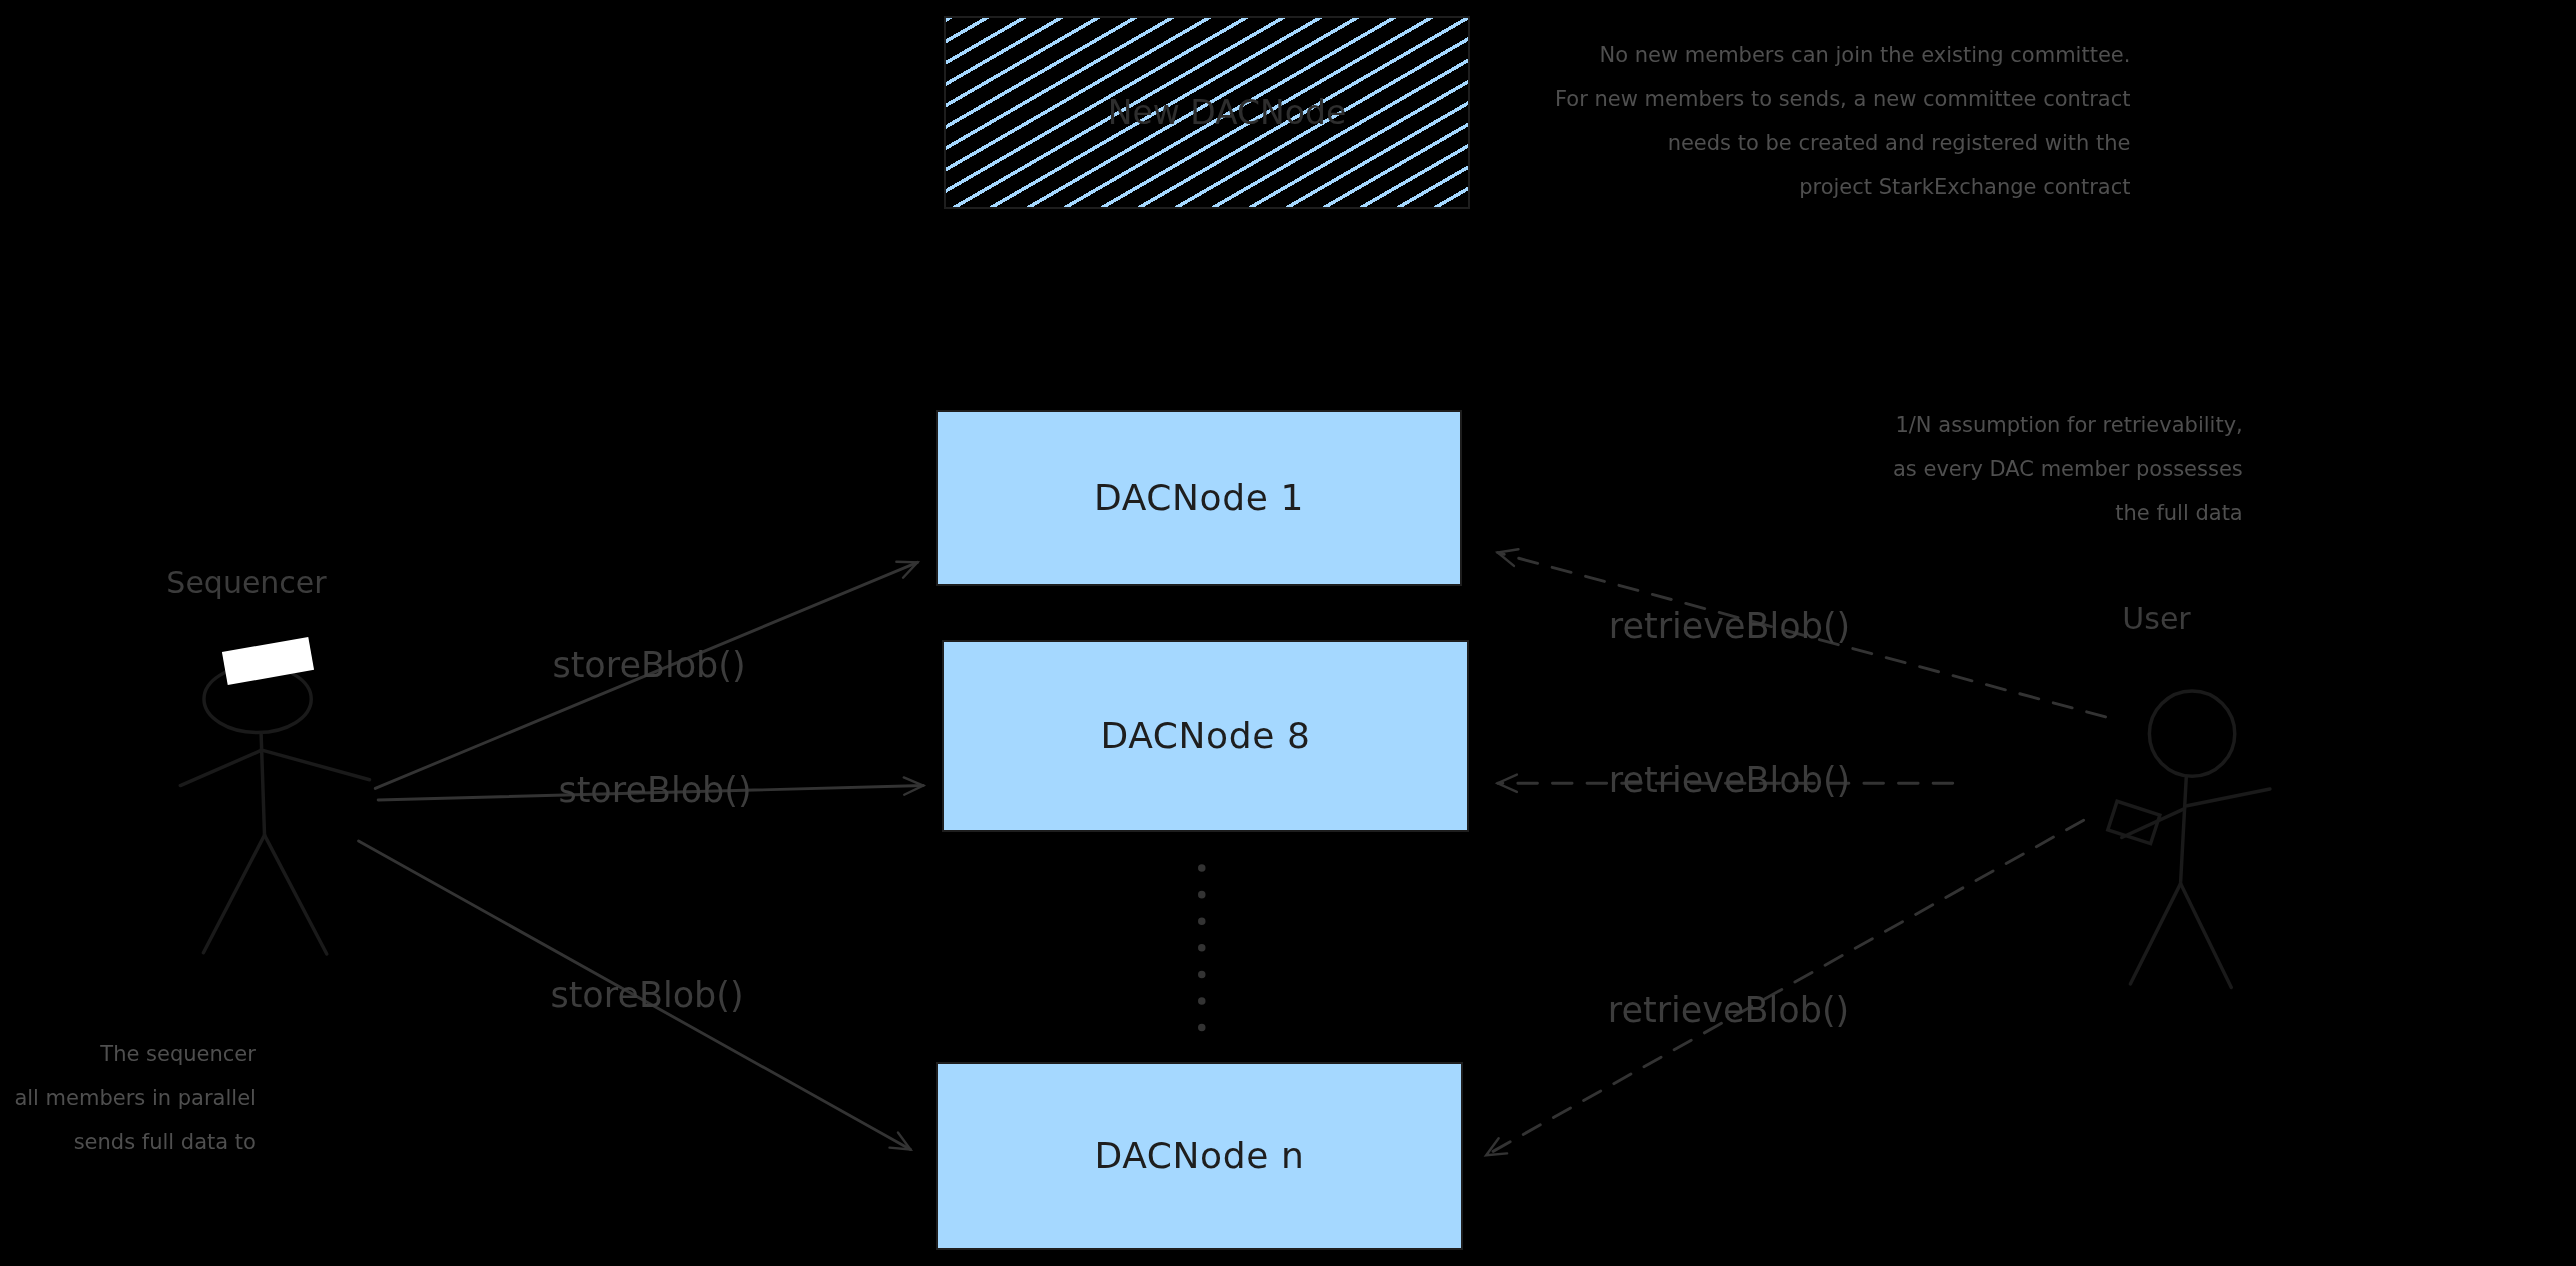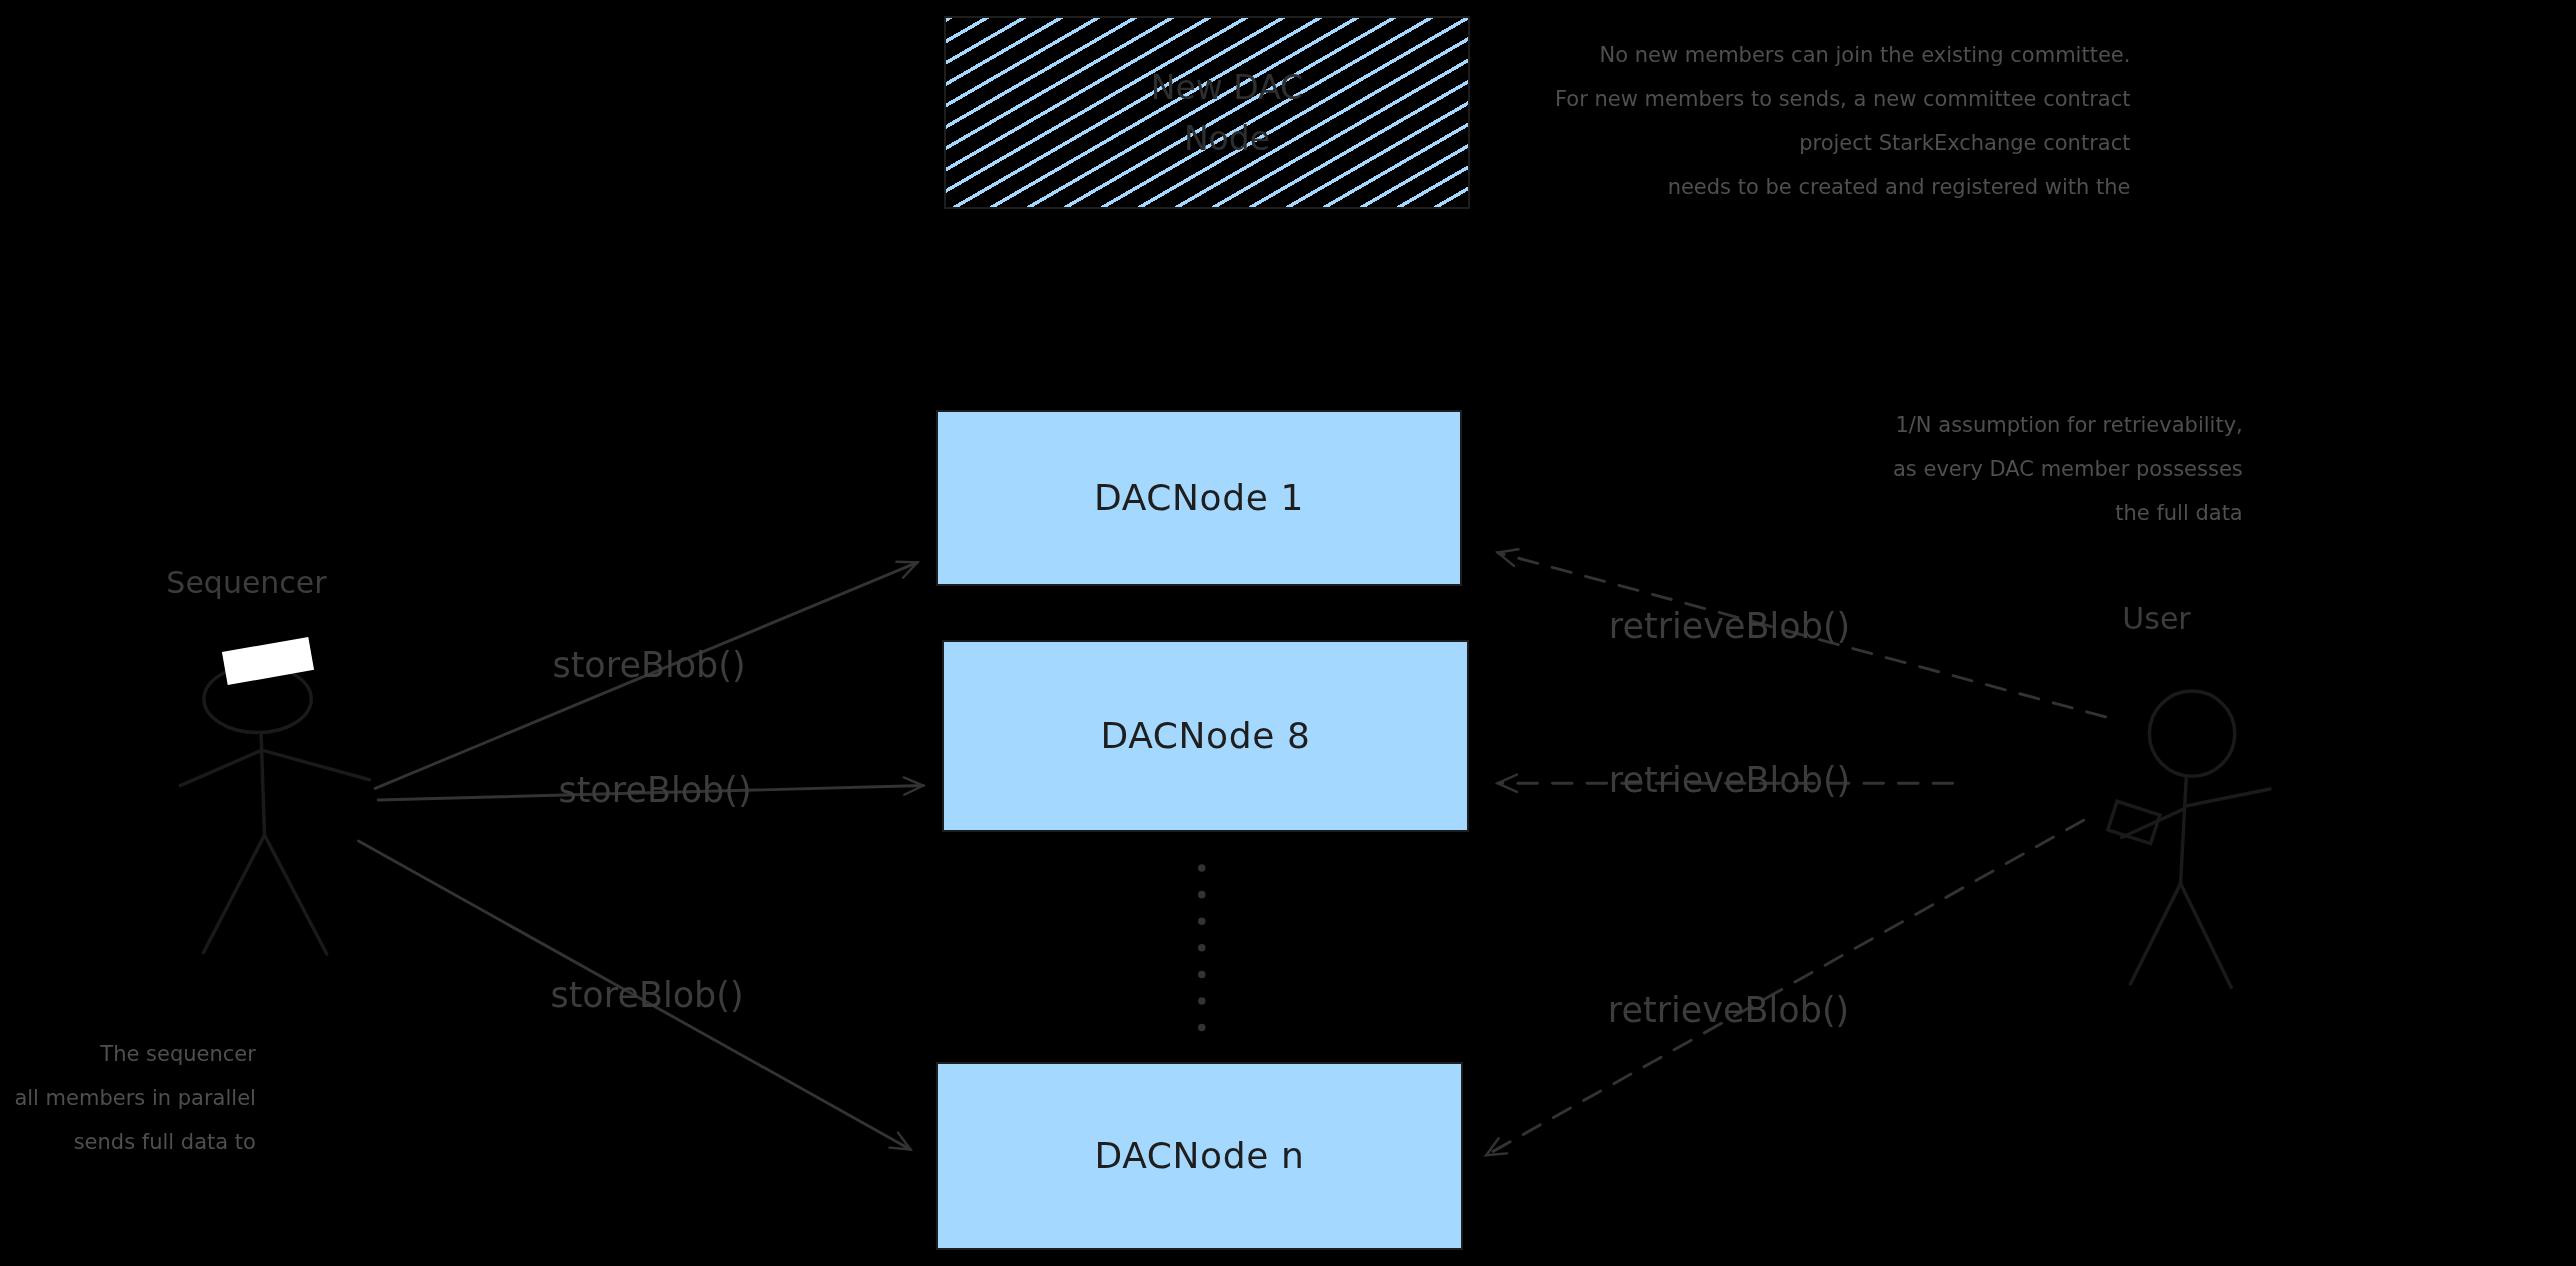--- a/index.html
+++ b/index.html
@@ -23,21 +23,21 @@
     text-align:center;
   }
   #hatch-box{
     position:absolute;
     left:944px;top:16px;width:526px;height:193px;
     border:2.9px solid var(--node-border,#1e1e1e);
     background-color:var(--background,#000);
     background-image:repeating-linear-gradient(150deg,
       var(--hatch-stripe,#a5d8ff) 0px, var(--hatch-stripe,#a5d8ff) 3.5px,
       transparent 3.5px, transparent 18.5px);
-    display:flex;flex-direction:column;align-items:center;justify-content:center;
+    display:flex;align-items:center;justify-content:center;
     color:var(--hatch-text,#2e2e2e);
     font-size:33px;line-height:51px;
     box-sizing:border-box;text-align:center;padding-left:40px;
   }
   #node-1{left:936px;top:410px;width:526px;height:176px;}
   #node-2{left:942px;top:640px;width:527px;height:192px;}
   #node-n{left:936px;top:1062px;width:527px;height:188px;}
   
   .note{
     position:absolute;
@@ -145,22 +145,22 @@
   <div id="store-1" class="call-label">storeBlob()</div>
   <div id="store-2" class="call-label">storeBlob()</div>
   <div id="store-3" class="call-label">storeBlob()</div>
   <div id="retrieve-1" class="call-label">retrieveBlob()</div>
   <div id="retrieve-2" class="call-label">retrieveBlob()</div>
   <div id="retrieve-3" class="call-label">retrieveBlob()</div>
 
   <div id="note-committee" class="note">
     <div>No new members can join the existing committee.</div>
     <div>For new members to sends, a new committee contract</div>
+    <div>needs to be created and registered with the</div>
     <div>project StarkExchange contract</div>
-    <div>needs to be created and registered with the</div>
   </div>
 
   <div id="note-retrievability" class="note">
     <div>1/N assumption for retrievability,</div>
     <div>as every DAC member possesses</div>
     <div>the full data</div>
   </div>
 
   <div id="note-parallel" class="note">
     <div>The sequencer</div>

